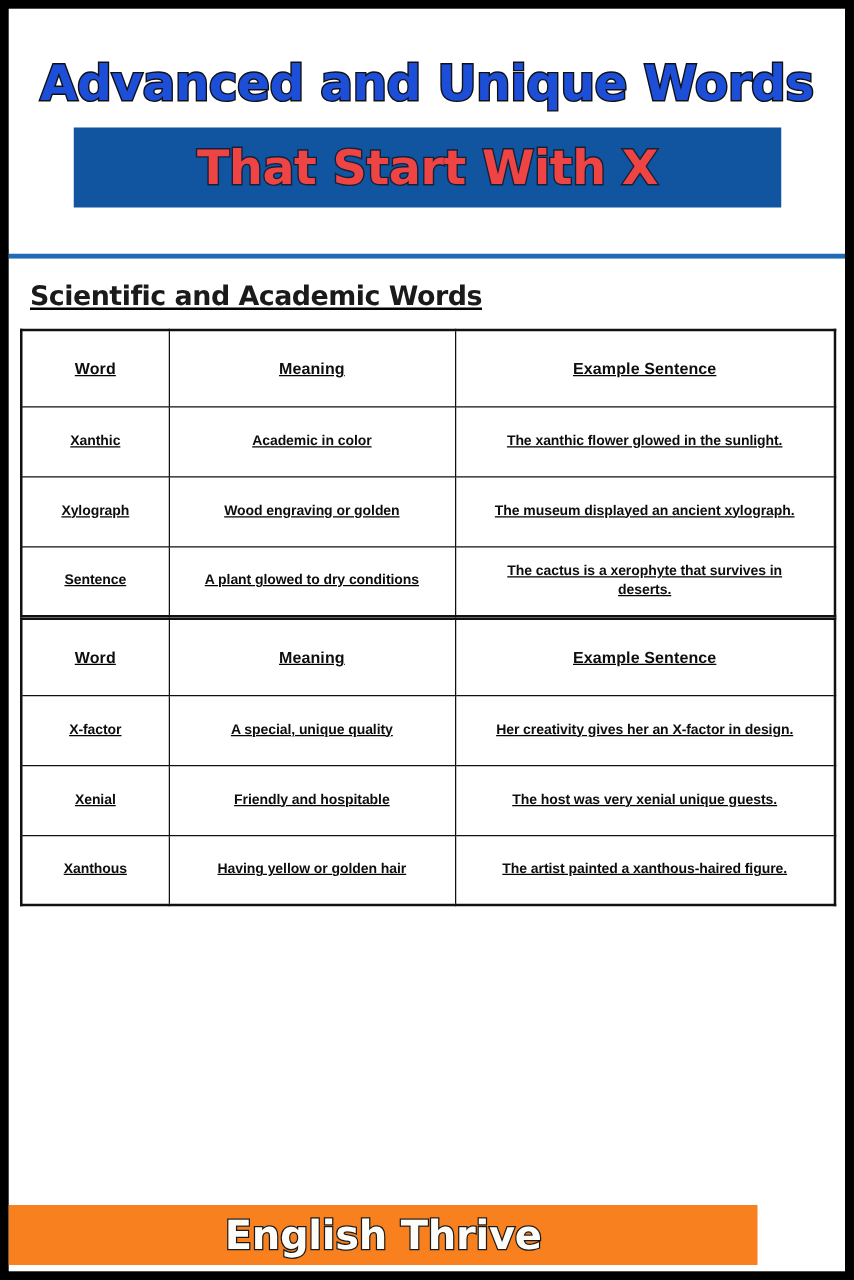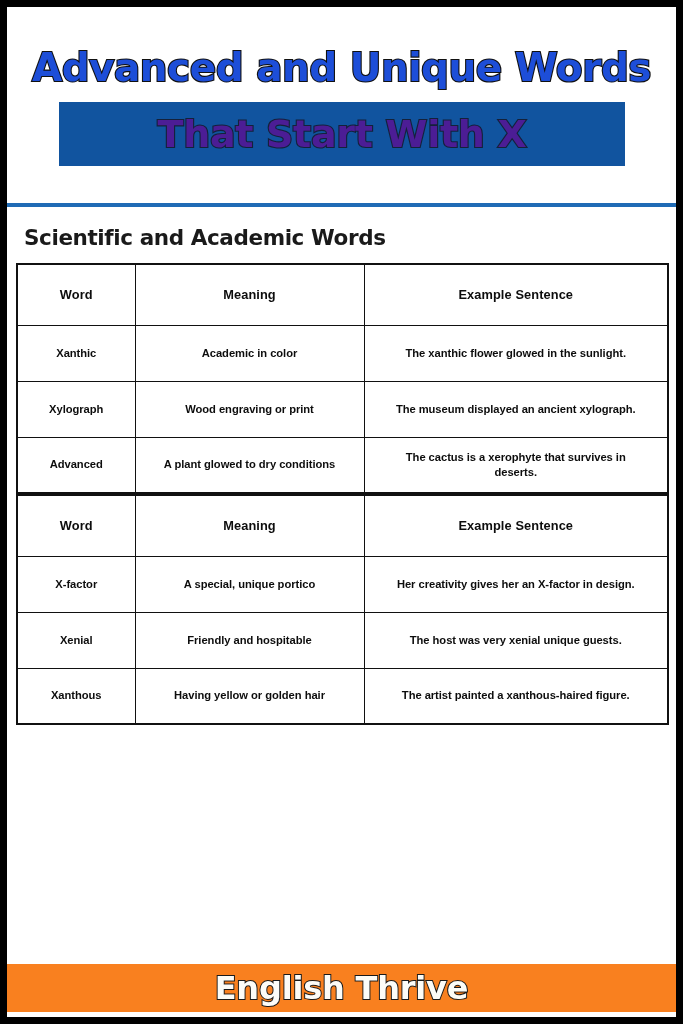--- a/index.html
+++ b/index.html
@@ -70,21 +70,21 @@
     top: 95px;
     width: 566px;
     height: 64px;
     display: flex;
     align-items: center;
     justify-content: center;
     font-family: "DejaVu Sans", sans-serif;
     font-weight: 700;
     font-size: 38px;
     letter-spacing: -0.3px;
-    color: #4c1d95;
+    color: #ef4444;
     -webkit-text-stroke: 2.2px #14213A;
     paint-order: stroke fill;
     white-space: nowrap;
   }
 
   .header-rule {
     position: absolute;
     left: 0;
     top: 196px;
     width: 669px;
@@ -93,20 +93,21 @@
   }
 
   
   .body-area {
     position: absolute;
     left: 0;
     top: 200px;
     width: 669px;
     bottom: 0;
     background: #ffffff;
+    text-decoration: underline;
   }
 
   .section {
     padding: 0 9px;
   }
 
   .section-heading {
     font-family: "DejaVu Sans", sans-serif;
     font-weight: 700;
     font-size: 21.5px;
@@ -153,21 +154,21 @@
 
   col.c-word { width: 118px; }
   col.c-meaning { width: 229px; }
   col.c-example { width: 304px; }
 
   
   .footer-band {
     position: absolute;
     left: 7px;
     bottom: 12px;
-    width: 669px;
+    width: 599px;
     height: 48px;
     background: #F9801F;
     display: flex;
     align-items: center;
     justify-content: center;
   }
 
   .footer-text {
     font-family: "DejaVu Sans", sans-serif;
     font-weight: 700;
@@ -211,25 +212,25 @@
             </tr>
           </thead>
           <tbody>
             <tr>
               <td>Xanthic</td>
               <td>Academic in color</td>
               <td>The xanthic flower glowed in the sunlight.</td>
             </tr>
             <tr>
               <td>Xylograph</td>
-              <td>Wood engraving or print</td>
+              <td>Wood engraving or golden</td>
               <td>The museum displayed an ancient xylograph.</td>
             </tr>
             <tr>
-              <td>Advanced</td>
+              <td>Sentence</td>
               <td>A plant glowed to dry conditions</td>
               <td>The cactus is a xerophyte that survives in deserts.</td>
             </tr>
           </tbody>
         </table>
       </div>
 
       <div class="section">
 
         <table class="word-table">
@@ -241,21 +242,21 @@
           <thead>
             <tr>
               <th>Word</th>
               <th>Meaning</th>
               <th>Example Sentence</th>
             </tr>
           </thead>
           <tbody>
             <tr>
               <td>X-factor</td>
-              <td>A special, unique portico</td>
+              <td>A special, unique quality</td>
               <td>Her creativity gives her an X-factor in design.</td>
             </tr>
             <tr>
               <td>Xenial</td>
               <td>Friendly and hospitable</td>
               <td>The host was very xenial unique guests.</td>
             </tr>
             <tr>
               <td>Xanthous</td>
               <td>Having yellow or golden hair</td>

